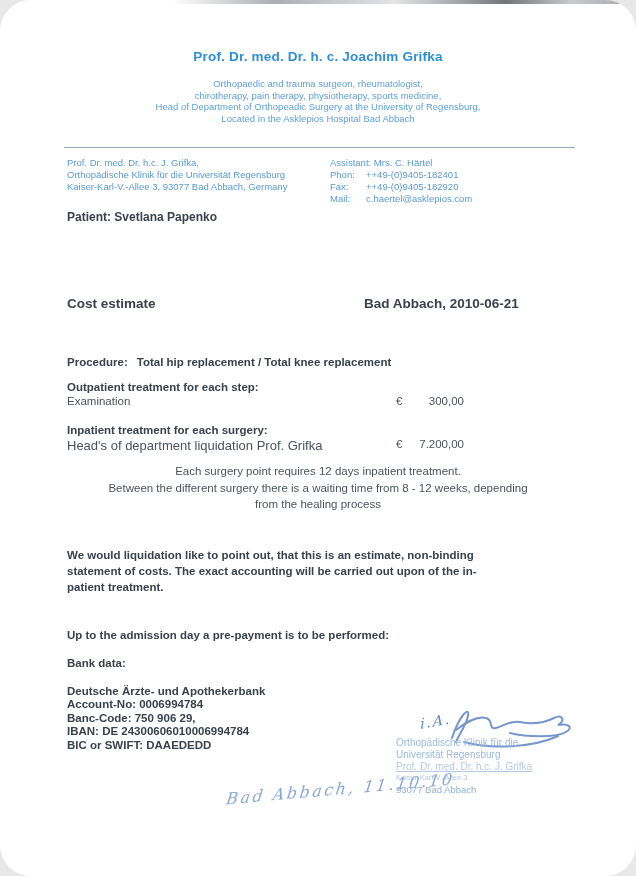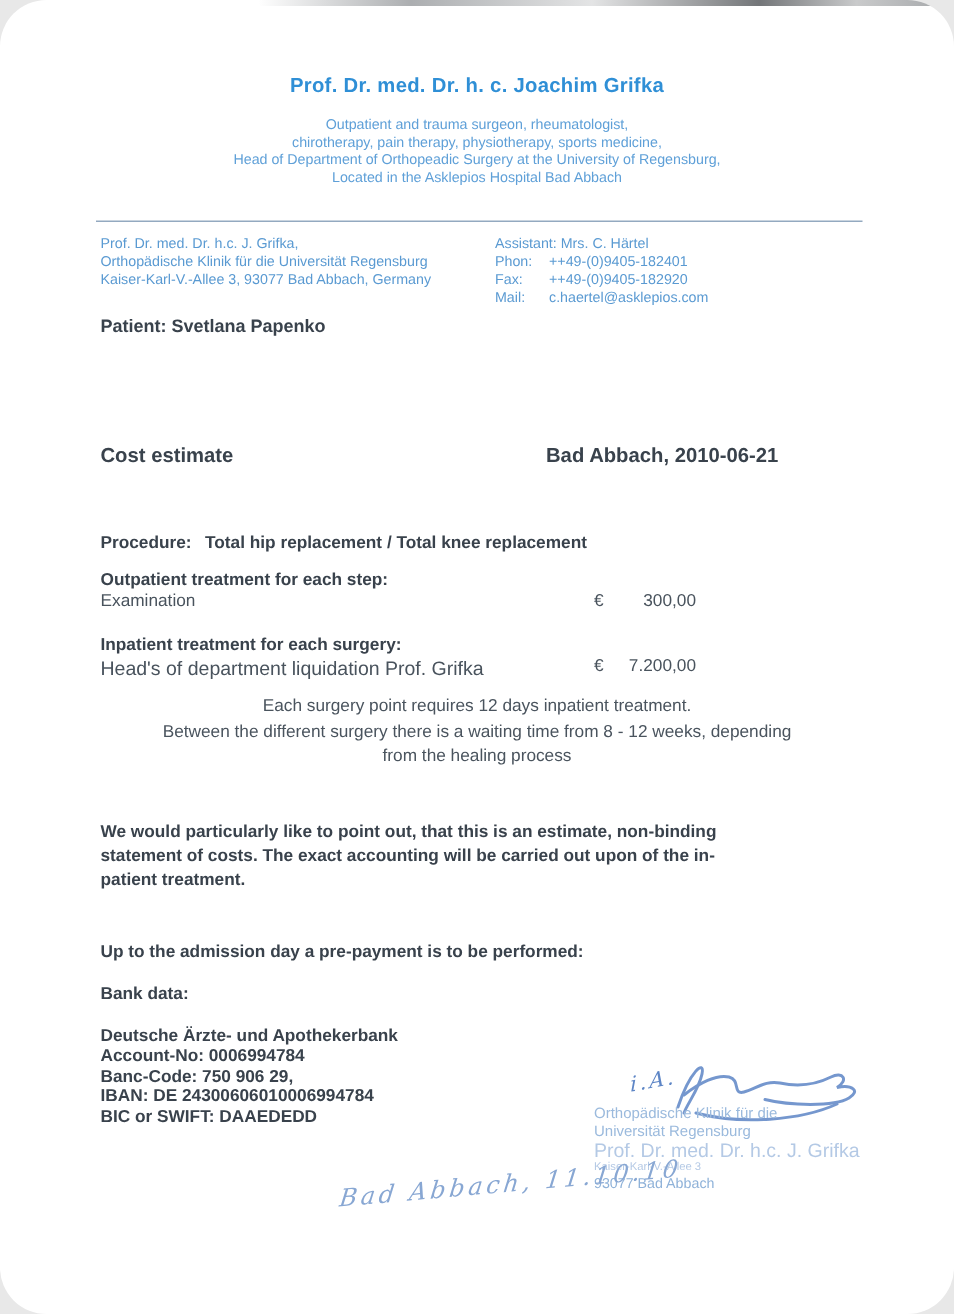--- a/index.html
+++ b/index.html
@@ -77,41 +77,41 @@
     font-family:"DejaVu Serif", serif; font-style:italic;
     font-size:14px; color:#5e86c6; transform:rotate(-10deg) skewX(-10deg);
     letter-spacing:2px;
   }
   .sig-svg { position:absolute; top:700px; left:430px; }
   .stamp {
     position:absolute; top:737px; left:396px; width:190px;
     text-align:left; line-height:11.8px;
   }
   .stamp .s1, .stamp .s2 { font-size:10px;  color:#9bbadd; }
-  .stamp .s3             { font-size:13px; color:#b4c9e5; }
+  .stamp .s3             { font-size:10px; color:#b4c9e5;text-decoration:underline; }
   .stamp .s4             { font-size:7.5px; color:#b4c9e5; }
   .stamp .s5             { font-size:9.5px; color:#8fb2d9; }
   .hw-date {
     position:absolute; top:778px; left:226px; width:260px;
     font-family:"DejaVu Serif", serif; font-style:italic;
     font-size:16px; color:#88a7d3; letter-spacing:2.5px;
     transform:rotate(-5deg) skewX(-12deg); white-space:nowrap;
   }
 </style>
 </head>
 <body>
 
 <div class="page">
 
   <div class="scan-artifact"></div>
 
   <div class="header-title">Prof. Dr. med. Dr. h. c. Joachim Grifka</div>
 
   <div class="header-sub">
-    <div>Outpatient and trauma surgeon, rheumatologist,</div>
+    <div>Orthopaedic and trauma surgeon, rheumatologist,</div>
     <div>chirotherapy, pain therapy, physiotherapy, sports medicine,</div>
     <div>Head of Department of Orthopeadic Surgery at the University of Regensburg,</div>
     <div>Located in the Asklepios Hospital Bad Abbach</div>
   </div>
 
   <div class="divider"></div>
 
   <div class="contact-left">
     <div>Prof. Dr. med. Dr. h.c. J. Grifka,</div>
     <div>Orthopädische Klinik für die Universität Regensburg</div>
@@ -153,21 +153,21 @@
   <div class="euro2">€</div>
   <div class="amt2">7.200,00</div>
 
   <div class="note">
     <div>Each surgery point requires 12 days inpatient treatment.</div>
     <div>Between the different surgery there is a waiting time from 8 - 12 weeks, depending</div>
     <div>from the healing process</div>
   </div>
 
   <div class="disclaimer">
-    <div>We would particularly like to point out, that this is an estimate, non-binding</div>
+    <div>We would liquidation like to point out, that this is an estimate, non-binding</div>
     <div>statement of costs. The exact accounting will be carried out upon of the in-</div>
     <div>patient treatment.</div>
   </div>
 
   <div class="prepayment">Up to the admission day a pre-payment is to be performed:</div>
 
   <div class="bank-heading">Bank data:</div>
 
   <div class="bank-lines">
     <div>Deutsche Ärzte- und Apothekerbank</div>

